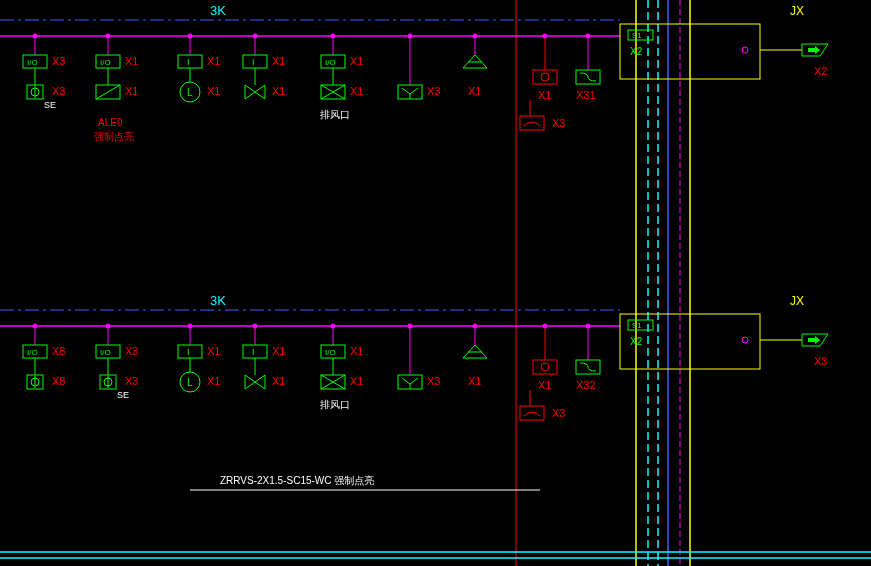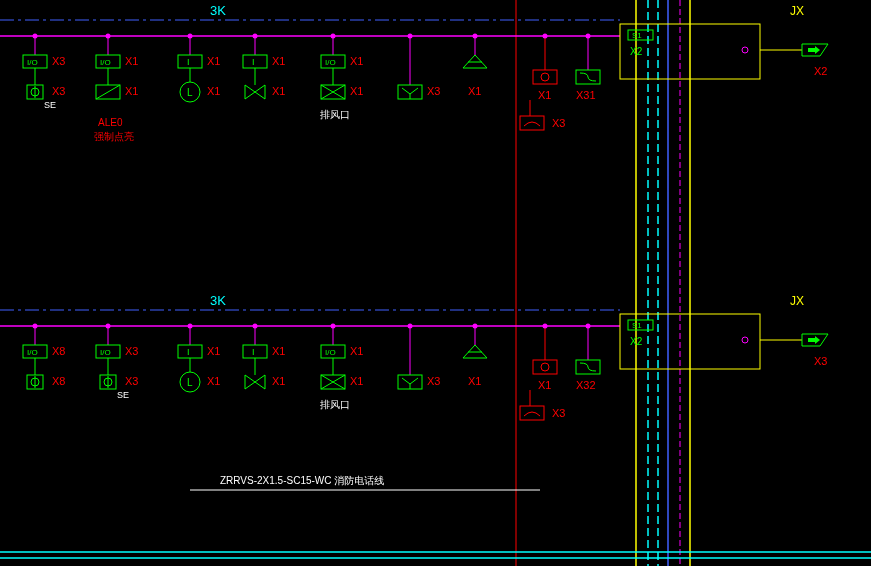--- a/index.html
+++ b/index.html
@@ -231,13 +231,13 @@
       <line x1="530" y1="100" x2="530" y2="116" stroke="#ff0000"></line>
       <rect x="520" y="116" width="24" height="14" fill="none" stroke="#ff0000"></rect>
       <path d="M 524 126 Q 532 118 540 126" fill="none" stroke="#ff0000"></path>
       <text x="552" y="127" fill="#ff0000" font-size="11">X3</text>
     </g>
   </g>
 
   <line x1="190" y1="490" x2="540" y2="490" stroke="#ffffff" stroke-width="1"></line>
 </svg>
 
-<div class="lbl white" style="left:220px; top:474px;">ZRRVS-2X1.5-SC15-WC    消防电话线</div>
+<div class="lbl white" style="left:220px; top:474px;">ZRRVS-2X1.5-SC15-WC    强制点亮</div>
 
 </body></html>

